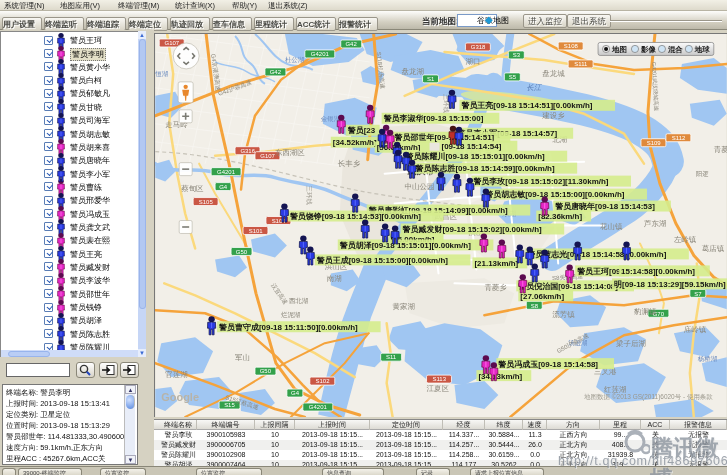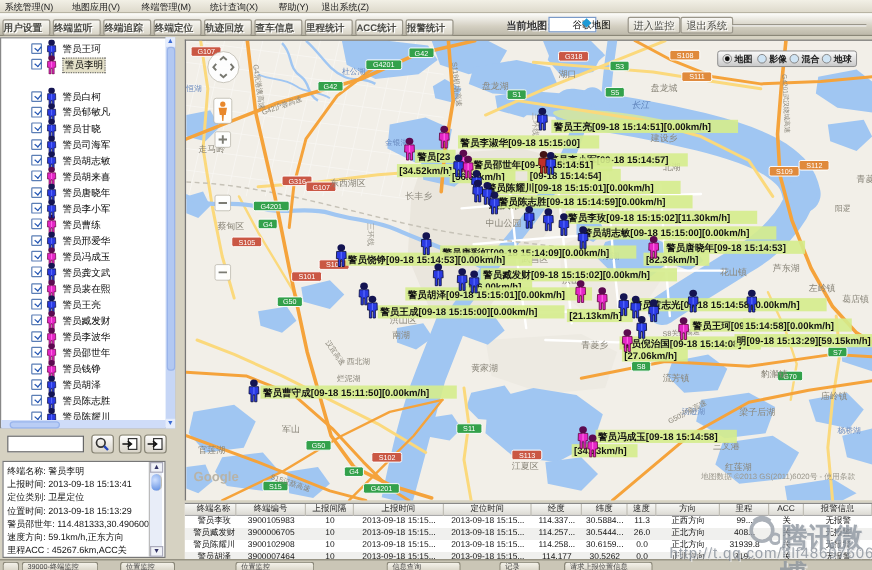--- a/index.html
+++ b/index.html
@@ -6,21 +6,21 @@
 #menubar{position:absolute;left:0;top:0;width:727px;height:11px;background:linear-gradient(#f2f0e6,#dedacc);border-bottom:1px solid #b8b4a4;font-size:7.5px;color:#222}
 .mi{position:absolute;top:1px}
 #toolbar{position:absolute;left:0;top:11px;width:727px;height:19px;background:linear-gradient(#fdfdfb,#d4d0c2 60%,#bdb9aa);border-bottom:1px solid #8a8778;padding:2px 0 0 2px;white-space:nowrap}
 .tbtn{display:inline-block;width:40px;text-align:left;height:14px;line-height:13px;padding:0;margin-right:2px;font-size:8px;font-weight:bold;color:#4a4a45;text-shadow:1px 1px 0 #ffffff;background:linear-gradient(#f8f7f3,#d8d4c6);border:1px solid #9a968a;border-radius:2px}
 #maplab{position:absolute;left:422px;top:5px;font-size:8.5px;font-weight:bold;color:#333;text-shadow:1px 1px 0 #fff}
 #mapsel{position:absolute;left:457px;top:3px;width:40px;height:13px;background:#fff;border:1px solid #7a9ac8;font-size:8px;line-height:12px;padding-left:19px}
 #mapsel .dia{position:absolute;right:1px;top:-1px;width:10px;height:10px;color:#1e9ad6;font-size:10px;line-height:12px}
 .tbtn2{position:absolute;top:3px;height:14px;line-height:13px;padding:0 4px;font-size:8.5px;font-weight:normal;color:#4a4a45;text-shadow:1px 1px 0 #fff;background:linear-gradient(#f8f7f3,#d8d4c6);border:1px solid #9a968a;border-radius:2px}
 #sidebar{position:absolute;left:0;top:30px;width:154px;height:445px;background:#d6d2c2}
 #tree{position:absolute;left:0;top:1px;width:146px;height:326px;background:#fff;border:1px solid #888;overflow:hidden}
-.trow{position:absolute;left:18px;height:13px;width:120px}
+.trow{position:absolute;left:36px;height:13px;width:120px}
 .cb{position:absolute;left:7px;top:1.5px;width:9px;height:9px;background:#fff;border:1px solid #5a7db5;border-radius:1px}
 .cb::after{content:"";position:absolute;left:1.5px;top:1px;width:4px;height:2.5px;border-left:1.6px solid #2456b4;border-bottom:1.6px solid #2456b4;transform:rotate(-50deg)}
 .ticon{position:absolute;left:19px;top:-1.5px;width:10px;height:16px}
 .tname{position:absolute;left:33px;top:1px;font-size:8px;color:#000;white-space:nowrap}
 .tname.sel{background:#e4e0c8;border:1px dotted #777;padding:0 1px}
 #vscroll{position:absolute;left:138px;top:1px;width:8px;height:326px;background:#c6d6f6}
 #vscroll .up,#vscroll .dn{position:absolute;left:0;width:8px;height:8px;background:#e6edfc;color:#3a6ad4;font-size:6px;line-height:8px;text-align:center}
 #vscroll .dn{bottom:0}
 #vscroll .th{position:absolute;left:0.5px;top:8px;width:7px;height:270px;background:#b2c8f2;border-radius:3px;border:1px solid #9ab4ea}
 #hscroll{position:absolute;left:1px;top:320px;width:137px;height:7px;background:#cfdcf8}
@@ -82,20 +82,27 @@
           <use href="#manB"></use>
         </svg>
         <span class="tname">警员王珂</span>
       </div>
 <div class="trow" style="top:15.3px">
         <span class="cb"></span>
         <svg class="ticon" viewBox="0 0 9 19">
           <use href="#manM"></use>
         </svg>
         <span class="tname sel">警员李明</span>
+      </div>
+<div class="trow" style="top:28.7px">
+        <span class="cb"></span>
+        <svg class="ticon" viewBox="0 0 9 19">
+          <use href="#manB"></use>
+        </svg>
+        <span class="tname">警员黄小华</span>
       </div>
 <div class="trow" style="top:42.0px">
         <span class="cb"></span>
         <svg class="ticon" viewBox="0 0 9 19">
           <use href="#manB"></use>
         </svg>
         <span class="tname">警员白柯</span>
       </div>
 <div class="trow" style="top:55.4px">
         <span class="cb"></span>

